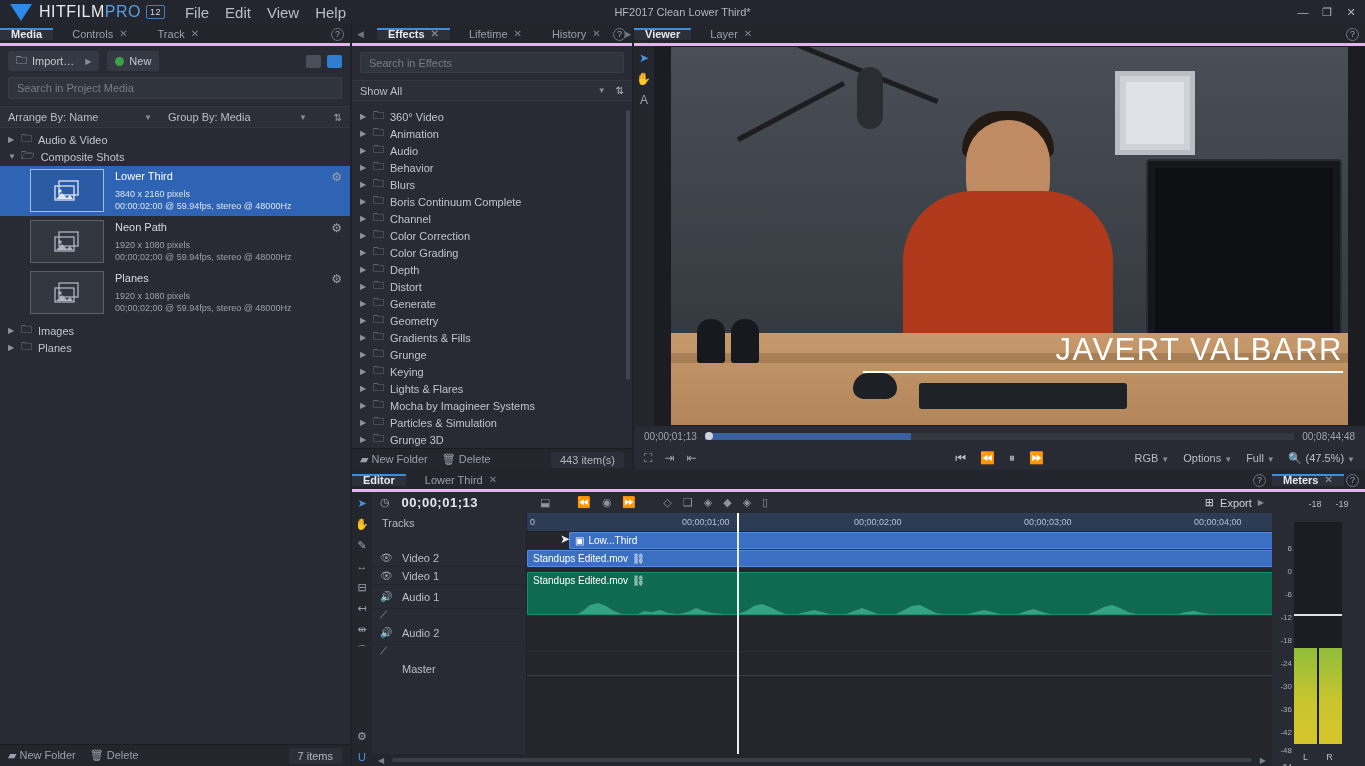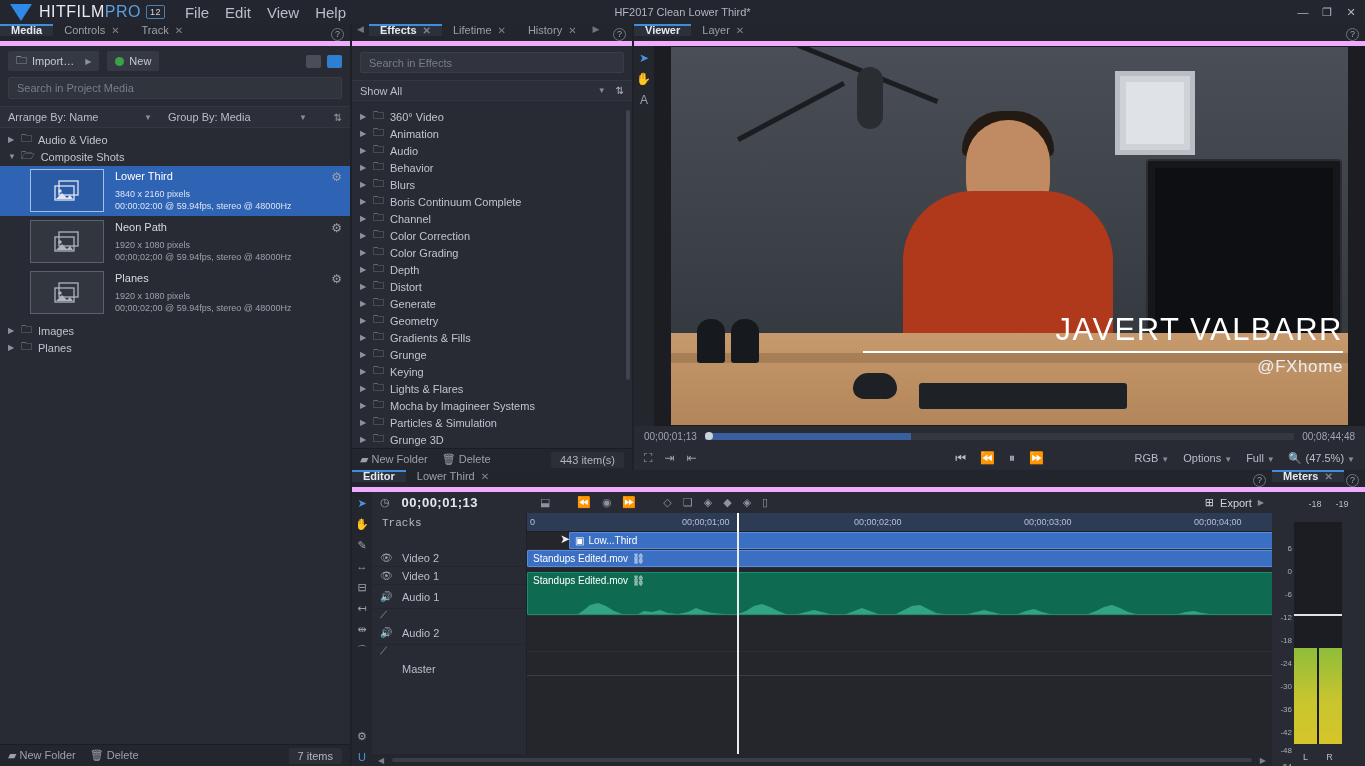--- a/index.html
+++ b/index.html
@@ -35,22 +35,22 @@
   .win-title {
     position: absolute; left: 0; right: 0; text-align: center;
     font-size: 11px; color: #b0b6c0; pointer-events: none;
   }
   .win-btns { position: absolute; right: 8px; display: flex; gap: 12px; align-items: center; }
   .win-btns div { font-size: 11px; color: #aeb4be; width: 12px; text-align: center; }
 
   
   .panel { position: absolute; background: #282b33; }
   .tabbar {
-    height: 22px; background: #22252c; display: flex; align-items: flex-start;
-    border-bottom: 5px solid #f0abfc; position: relative;
+    height: 22px; background: #22252c; display: flex; align-items: center;
+    border-bottom: 3px solid #f0abfc; position: relative; gap: 8px;
   }
   .tab {
     display: flex; align-items: center; gap: 6px; padding: 0 11px;
     font-size: 11px; color: #9aa1ab; position: relative;
   }
   .tab.active { background: #2c303a; color: #e6e9ee; font-weight: bold; }
   .tab.active:after {
     content: ''; position: absolute; left: 0; right: 0; top: 0; height: 2px; background: #3f8ede;
   }
   .tab .x { font-size: 10px; color: #7c838d; }
@@ -216,21 +216,21 @@
     position: absolute; left: 20px; top: 22px; right: 0; height: 21px;
     display: flex; align-items: center; padding: 0 8px; gap: 12px;
   }
   .tl-tc { font-size: 13px; font-weight: bold; color: #e3e7ec; letter-spacing: 0.5px; }
   .tl-icons { display: flex; gap: 11px; color: #8e949e; font-size: 11px; margin-left: 50px;}
   .export-btn { margin-left: auto; display: flex; align-items: center; gap: 6px; font-size: 11px; color: #cfd4db; }
   .tracks-head {
     position: absolute; left: 20px; top: 43px; width: 155px; bottom: 0;
     background: #282b33; border-right: 1px solid #1f2128;
   }
-  .th-label { height: 19px; display: flex; align-items: center; padding-left: 10px; font-size: 11px; color: #b5bbc4; font-family: Liberation Mono, monospace; }
+  .th-label { height: 19px; display: flex; align-items: center; padding-left: 10px; font-size: 11px; color: #b5bbc4; }
   .track-row {
     height: 18px; display: flex; align-items: center; gap: 10px; padding-left: 8px;
     border-bottom: 1px solid #23262d; font-size: 11px; color: #b9bfc9;
   }
   .track-row .ic { width: 12px; color: #9aa1ab; font-size: 10px; }
   .tl-ruler {
     position: absolute; left: 175px; top: 43px; right: 0; height: 19px;
     background: #2e3b55; border-bottom: 1px solid #1f2128;
   }
   .ruler-tick { position: absolute; top: 4px; font-size: 9px; color: #b4c0d6; }
@@ -609,21 +609,20 @@
         <div class="figs">
           <div class="fig" style="left:0"></div>
           <div class="fig" style="left:34px"></div>
         </div>
         <div class="mouse"></div>
         <div class="keyboard"></div>
 
         <div class="lower-third">
           <div class="lt-name">JAVERT VALBARR</div>
           <div class="lt-rule"></div>
-          <div class="lt-sub">@FXhome</div>
         </div>
       </div>
     </div>
 
     <div class="viewer-bottom">
       <div class="scrub-row">
         <span class="tc">00;00;01;13</span>
         <div class="scrub-track">
           <div class="scrub-fill"></div>
           <div class="scrub-knob"></div>

